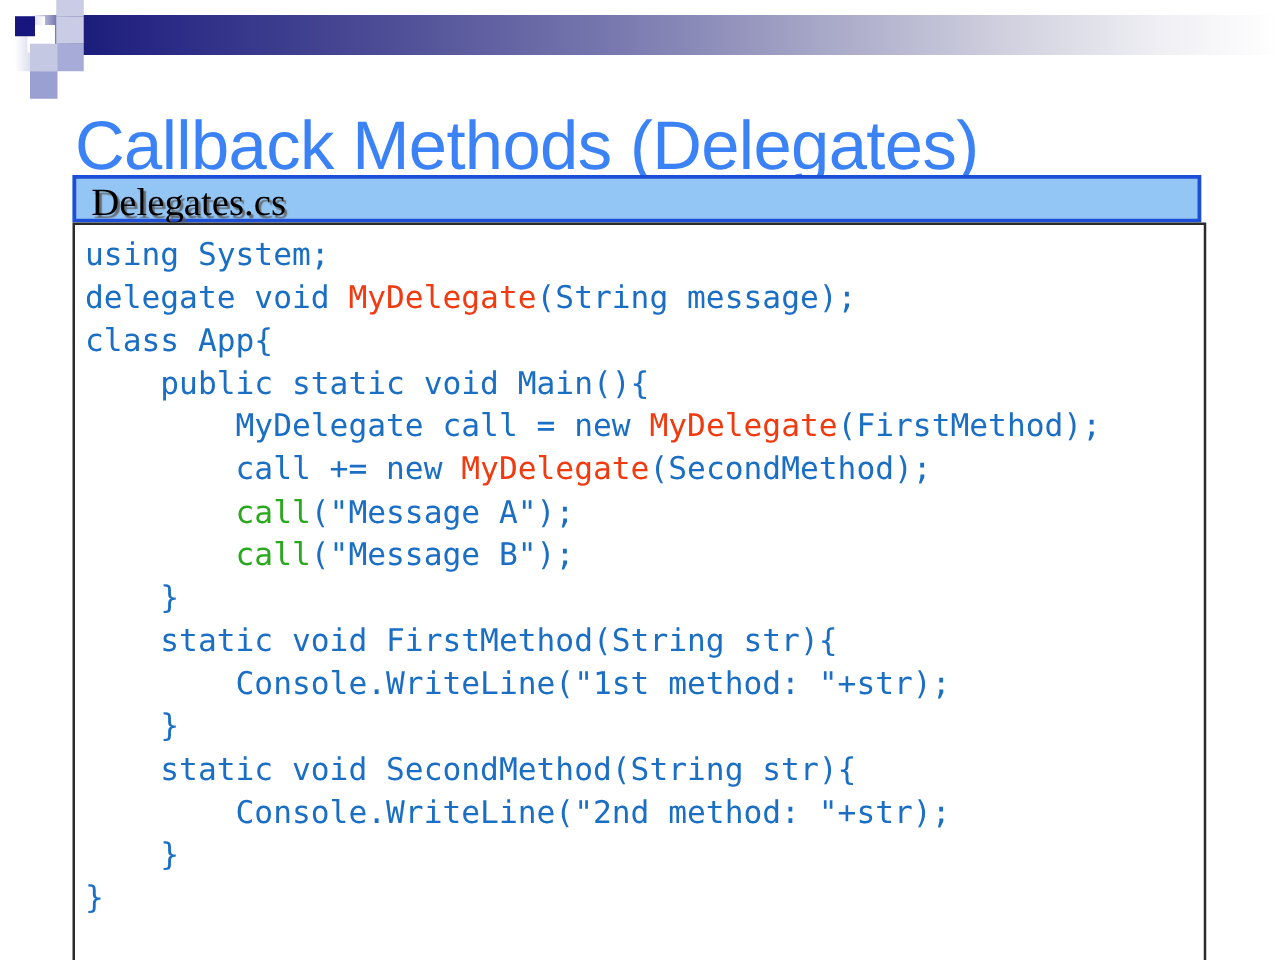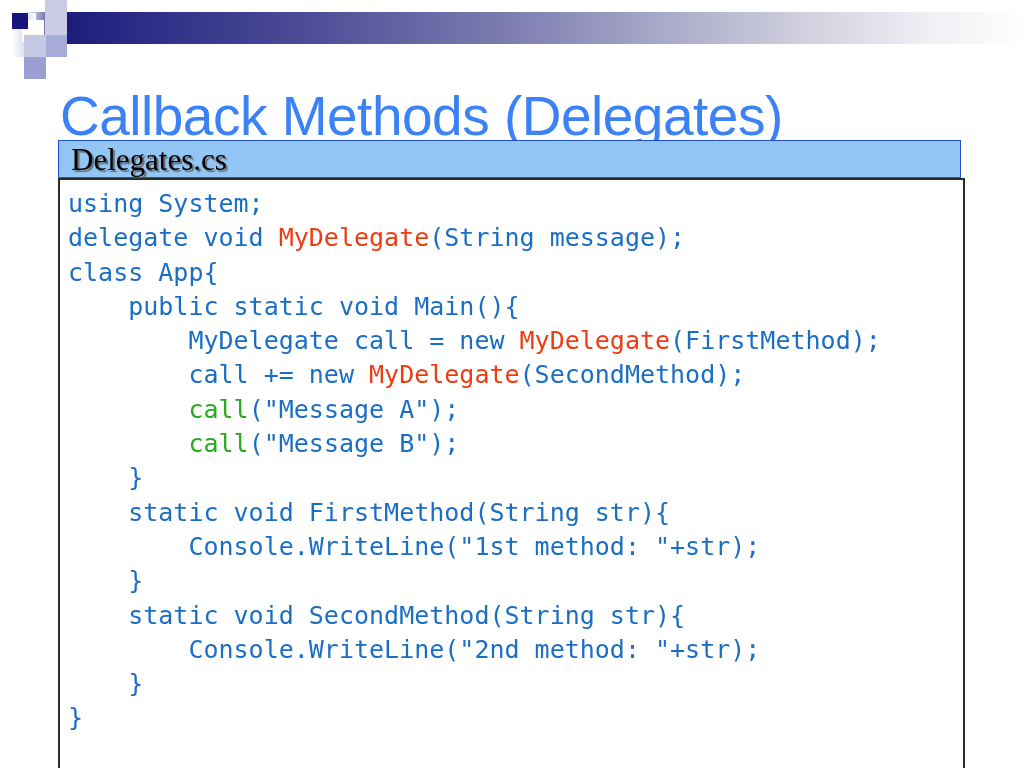--- a/index.html
+++ b/index.html
@@ -76,21 +76,21 @@
     width: 907px;
     height: 612px;
   }
   #code-header {
     position: absolute;
     left: 0;
     top: 0;
     width: 903px;
     height: 38px;
     background: #93c6f5;
-    border: 1px solid #1d4ed8;
+    border: 3px solid #1d4ed8;
     box-sizing: border-box;
   }
   #code-header-title {
     position: absolute;
     left: 12px;
     top: 1px;
     font-family: "Liberation Serif", serif;
     font-size: 31px;
     line-height: 36px;
     color: #000000;

